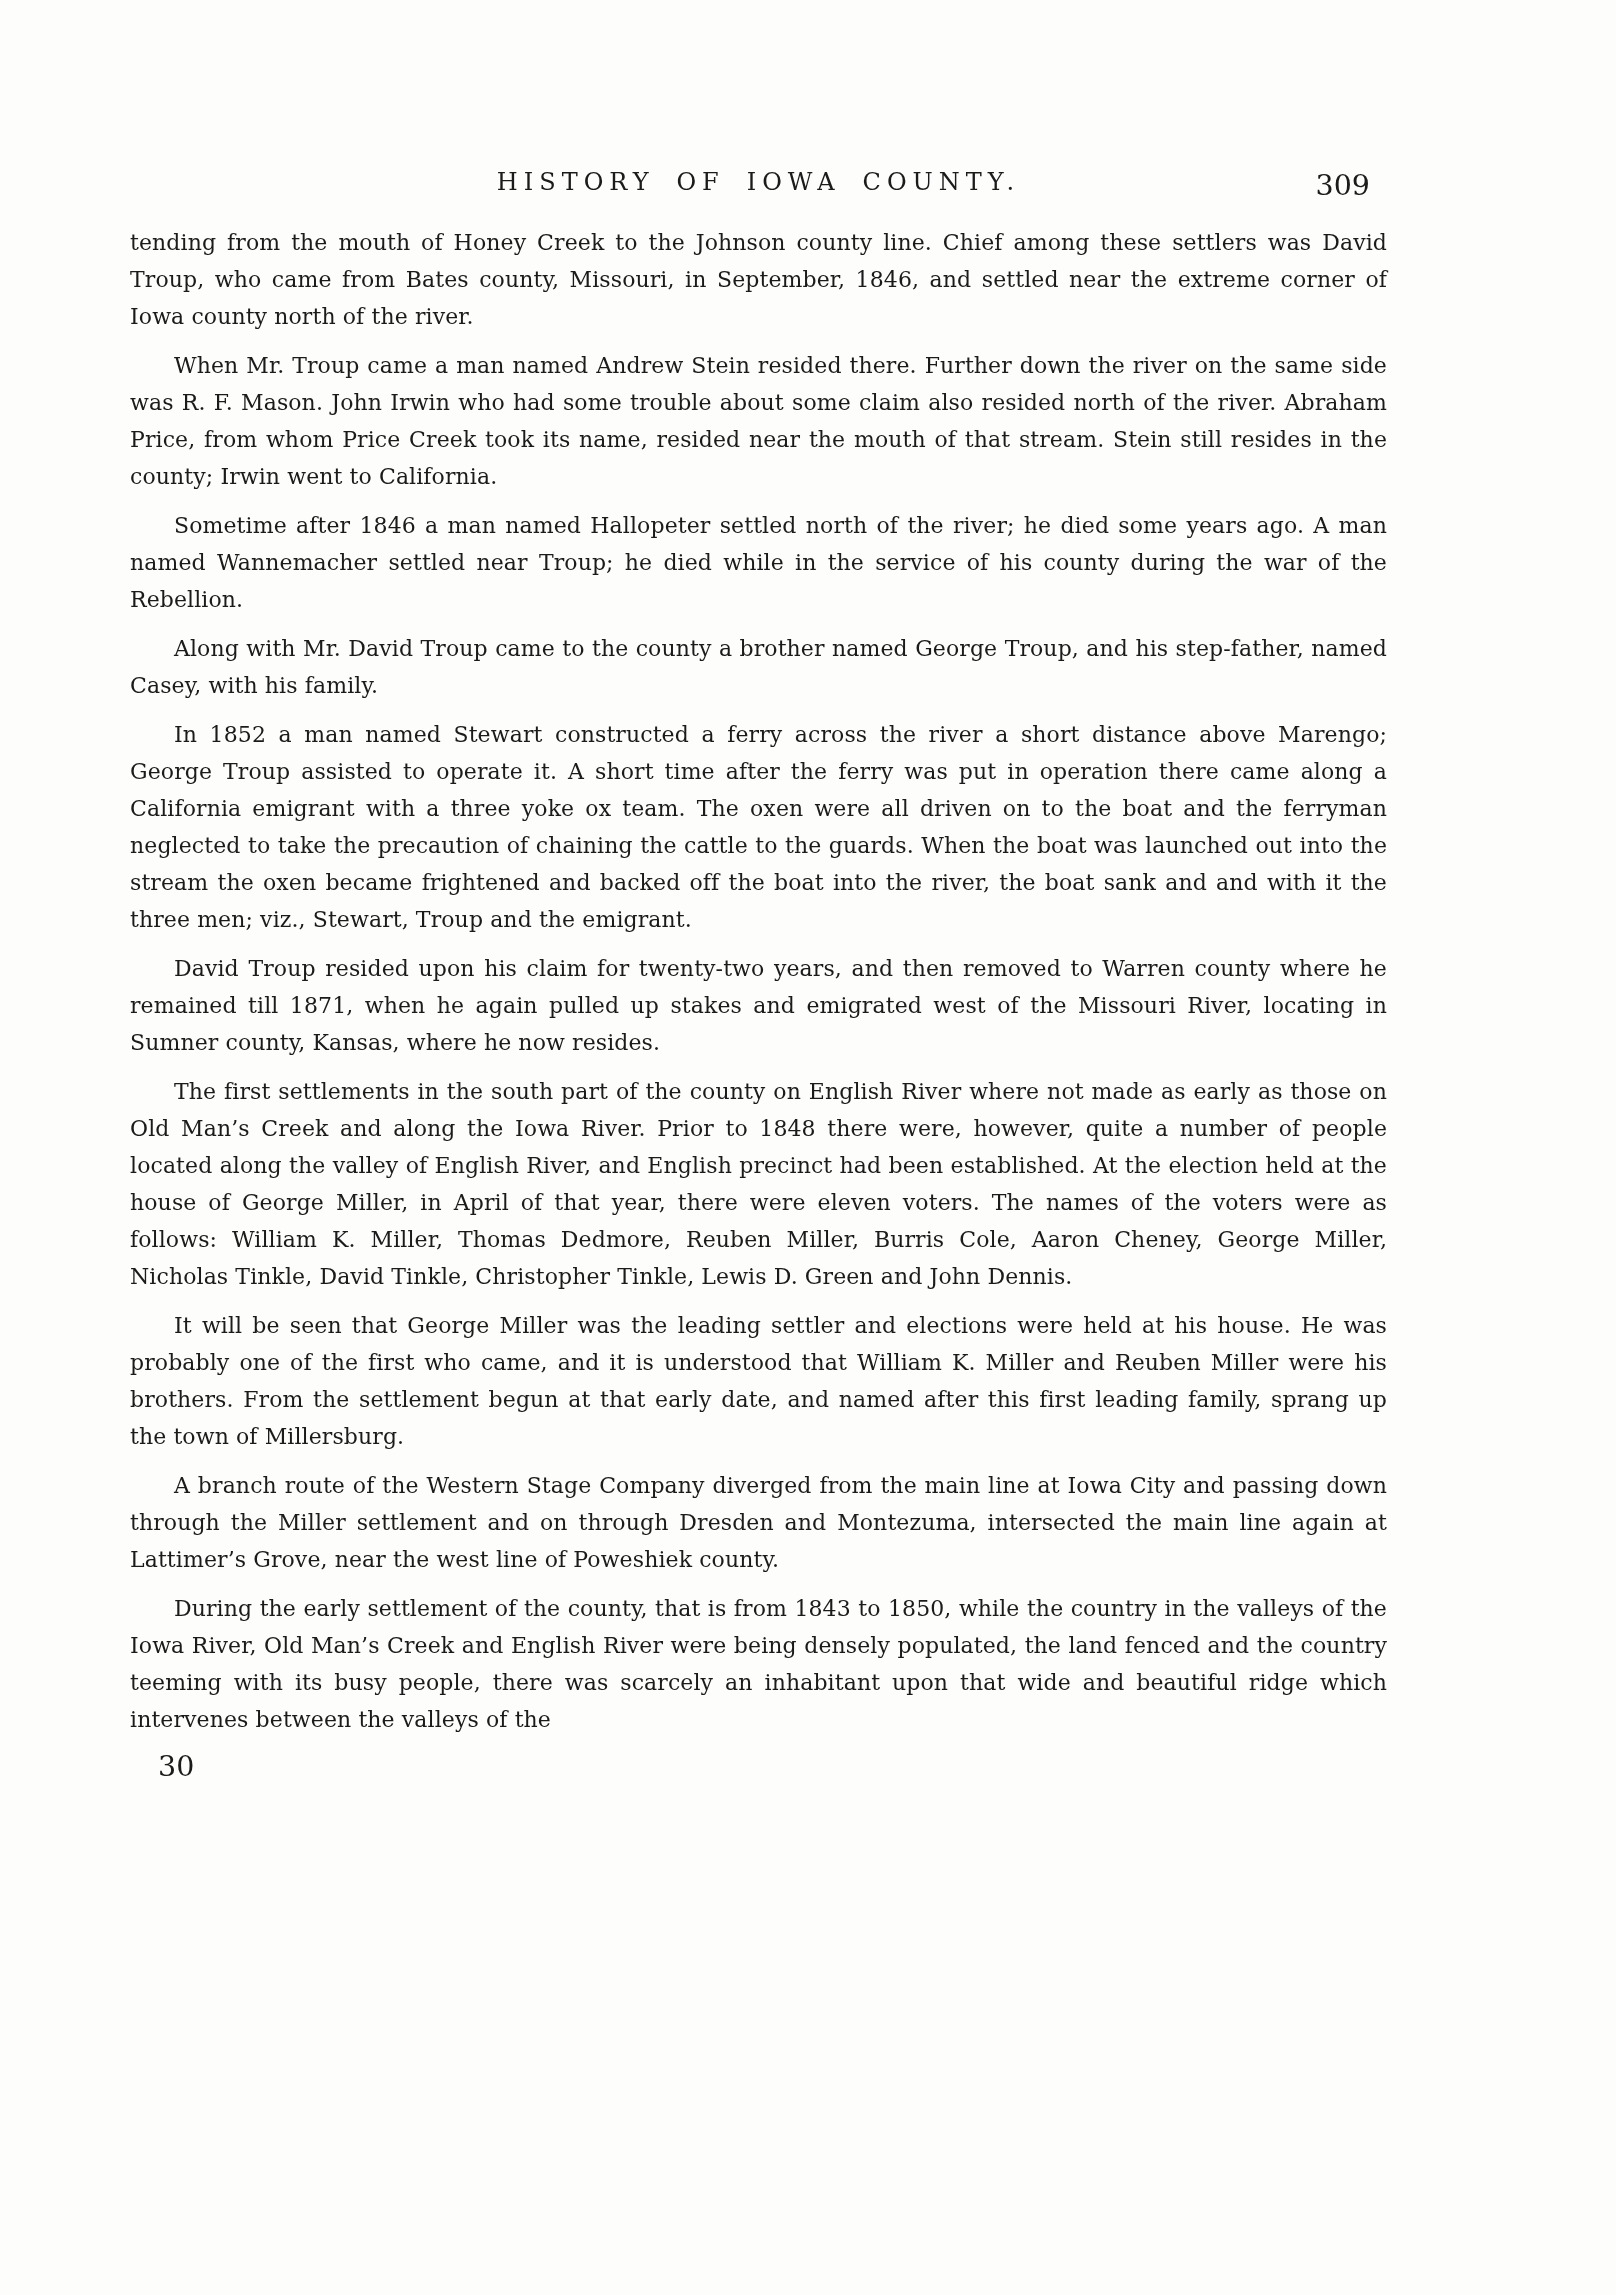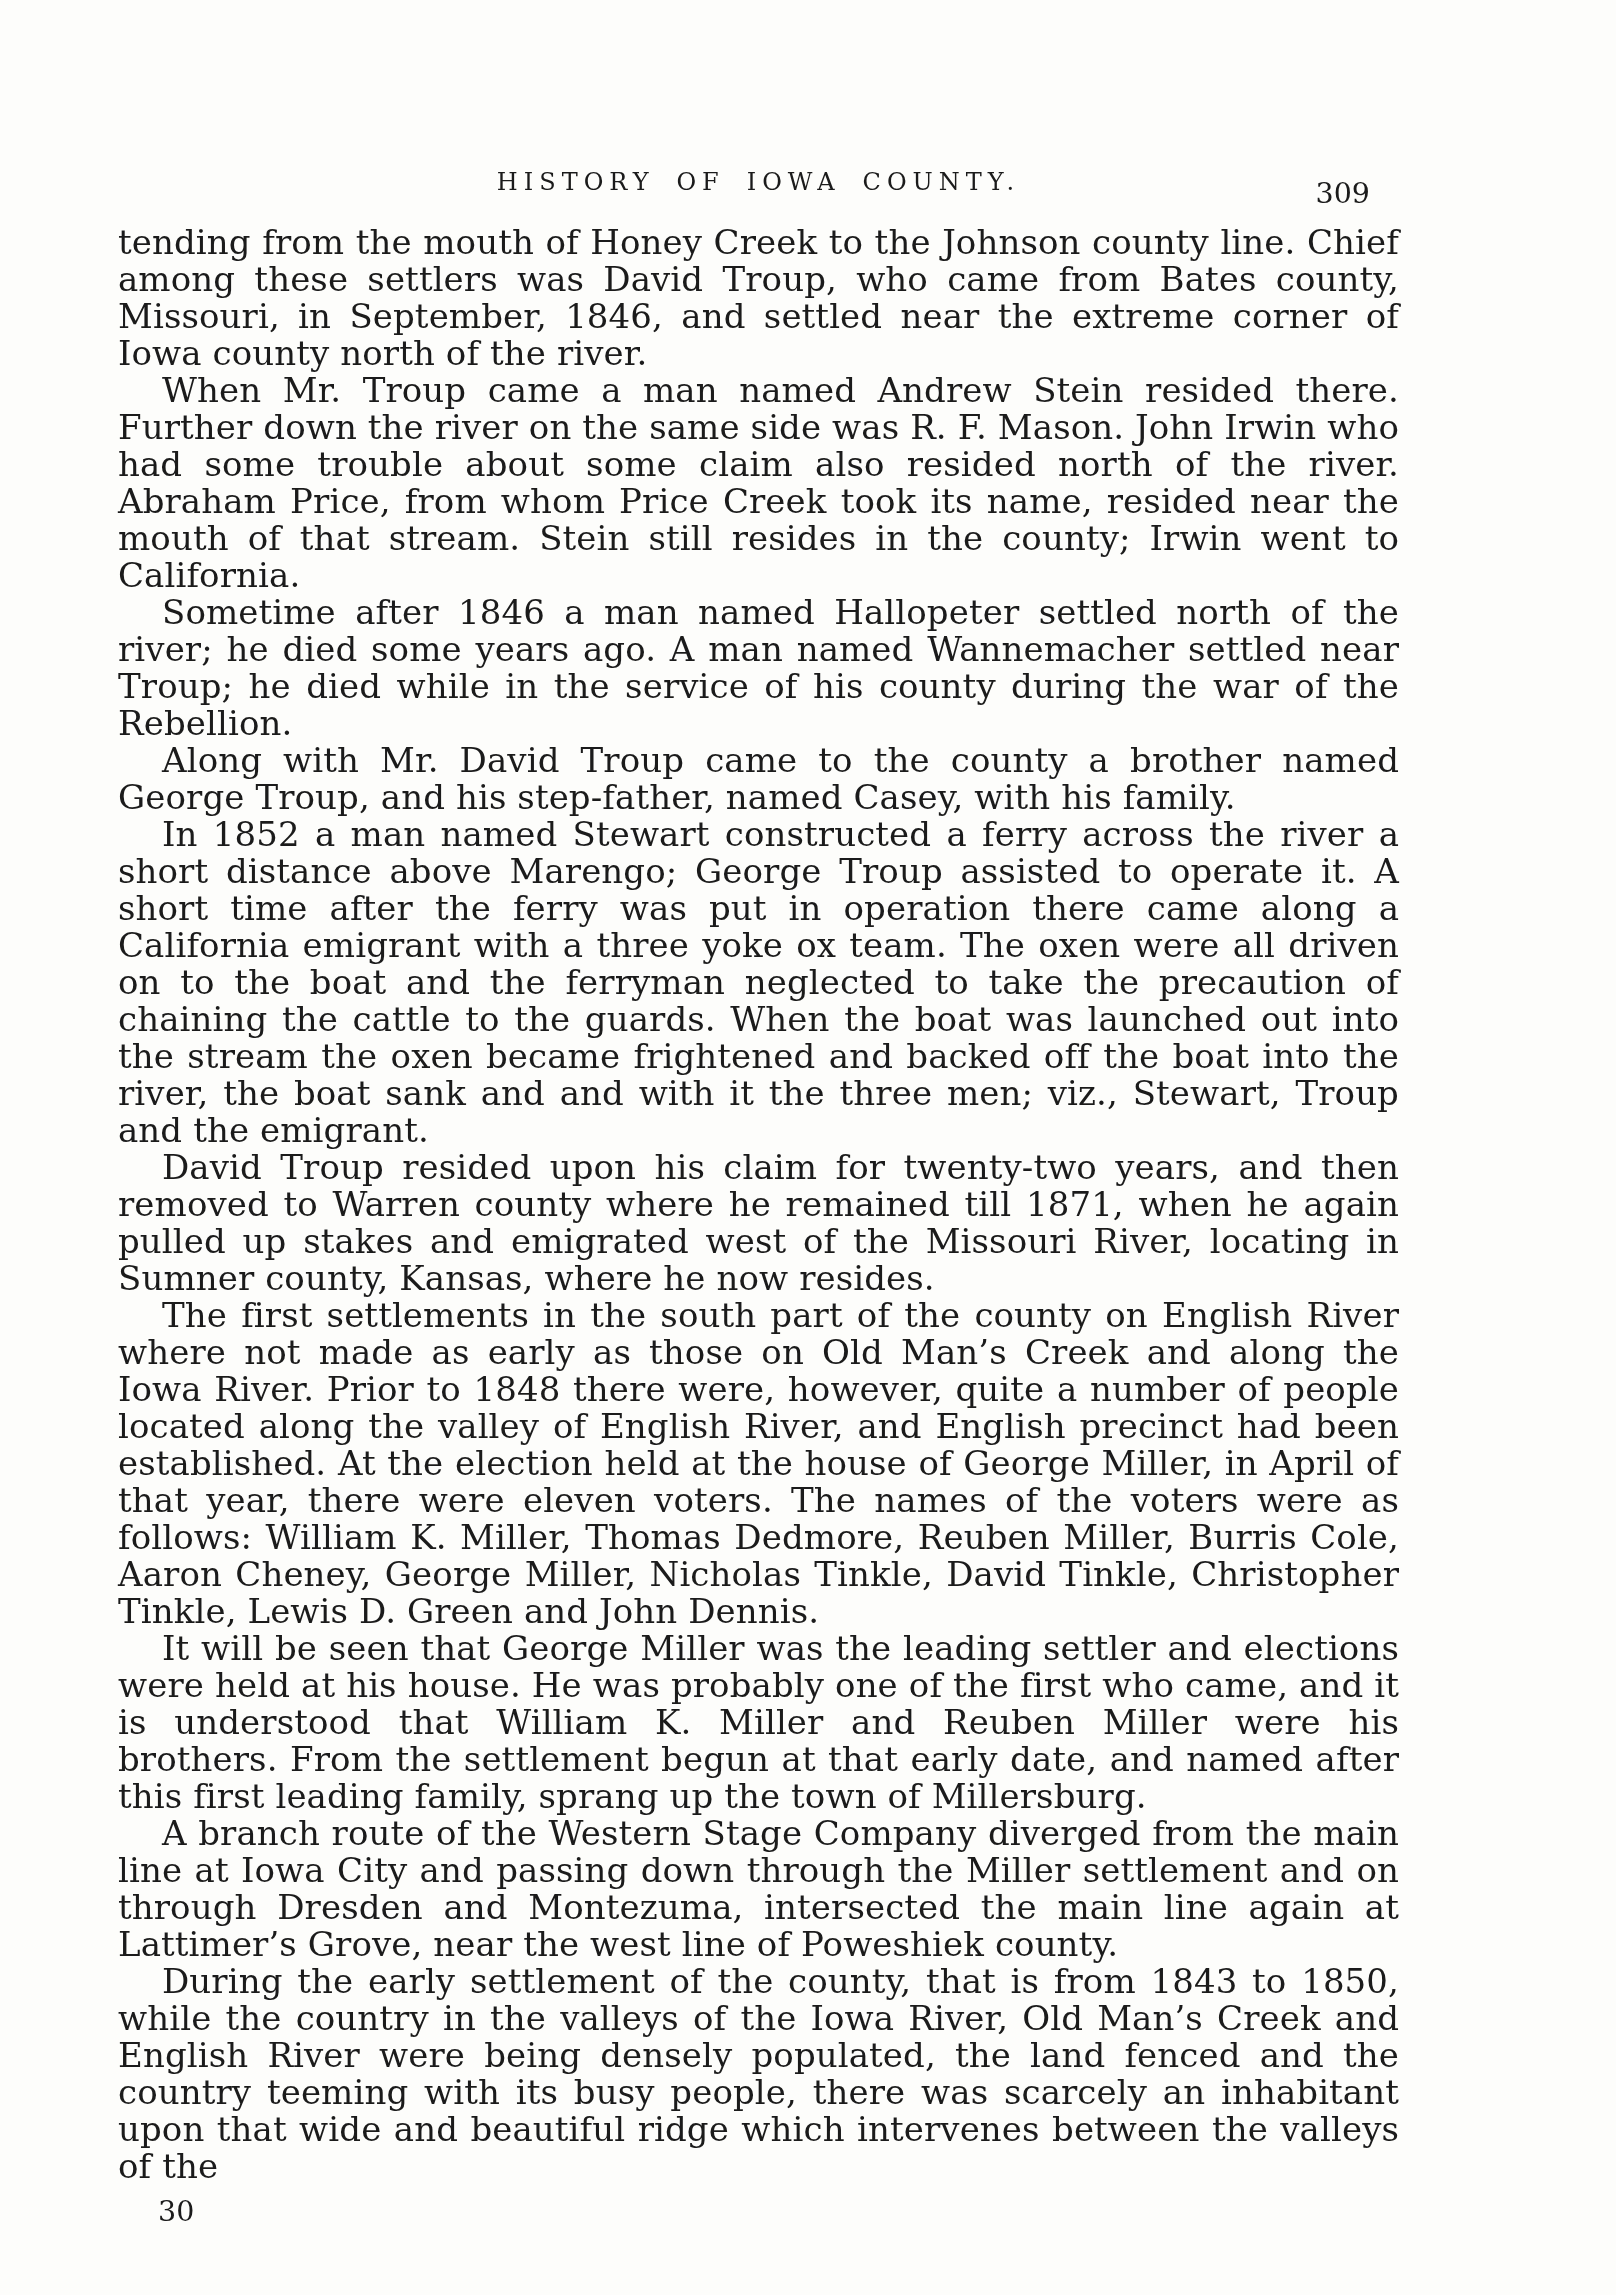--- a/index.html
+++ b/index.html
@@ -34,26 +34,26 @@
     transform: translateX(-50%);
     top: 2.8px;
     font-size: 24px;
     letter-spacing: 6px;
     word-spacing: 8.3px;
     white-space: nowrap;
   }
   .folio {
     position: absolute;
     right: 29px;
-    top: 12px;
+    top: 4px;
     font-size: 28.5px;
   }
   .page-body p {
-    margin: 0;
-    font-size: 34px;
+    margin: 12px;
+    font-size: 22px;
     line-height: 37px;
     text-align: justify;
     letter-spacing: 0.1px;
   }
   .page-body p.indent {
     text-indent: 44px;
   }
   .sig {
     margin-top: 10px;
     padding-left: 40px;

